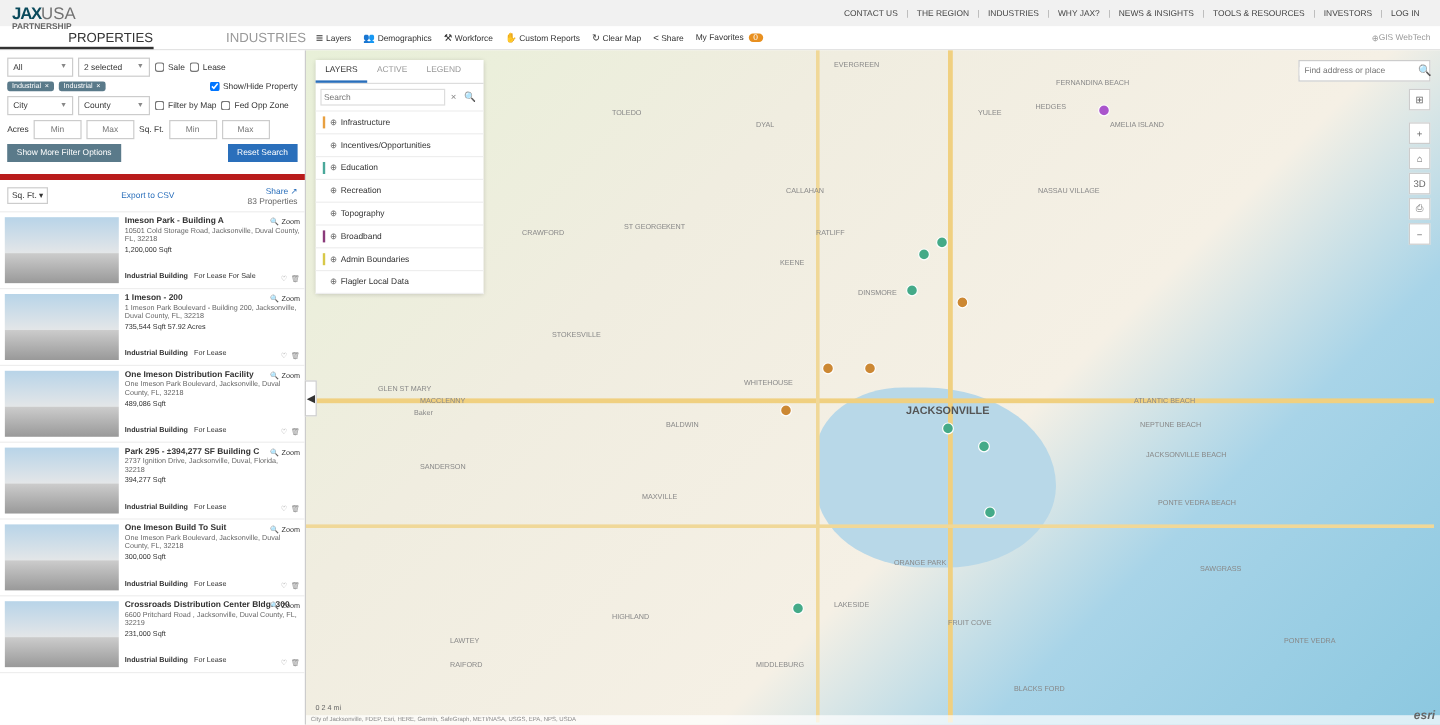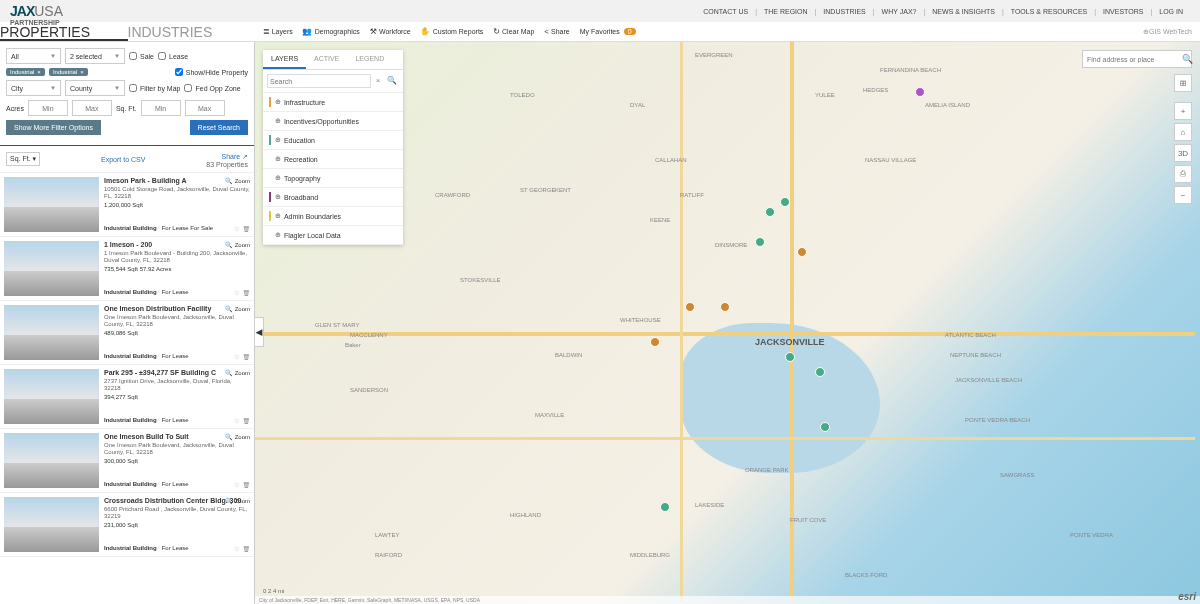--- a/index.html
+++ b/index.html
@@ -6,30 +6,30 @@
 body{font-size:10px;color:#333;overflow:hidden}
 .top-bar{height:22px;background:#f1f1f1;display:flex;justify-content:flex-end;align-items:center;padding:0 12px;font-size:7px;color:#444}
 .top-bar a{color:#444;text-decoration:none;margin:0 5px}
 .top-bar .sep{color:#aaa;margin:0 2px}
 .logo{position:absolute;top:3px;left:10px;font-weight:bold;font-size:14px;color:#0a4a5c}
 .logo .jax{color:#0a4a5c;letter-spacing:-1px}
 .logo .usa{color:#737373;font-weight:normal}
 .logo .part{display:block;font-size:7px;color:#666;letter-spacing:0}
 .main-tabs{height:20px;background:#fff;border-bottom:1px solid #ddd;display:flex}
 .main-tabs .left{width:255px;display:flex}
-.main-tabs .tab{flex:1;text-align:left;line-height:20px;font-size:14px;color:#999;border-bottom:2px solid transparent}
+.main-tabs .tab{flex:1;text-align:right;line-height:20px;font-size:11px;color:#999;border-bottom:2px solid transparent}
 .main-tabs .tab.active{color:#333;border-bottom-color:#333}
 .toolbar{flex:1;display:flex;align-items:center;padding:0 8px;font-size:7px}
 .toolbar .item{margin-right:10px;cursor:pointer}
 .toolbar .ico{font-size:8px;margin-right:2px}
 .toolbar .right{margin-left:auto;display:flex;align-items:center;color:#999}
 .badge{background:#e89020;color:#fff;border-radius:7px;padding:0 4px;font-size:7px;margin-left:2px}
 .content{display:flex;height:562px}
 .sidebar{width:255px;background:#fff;border-right:1px solid #ccc;display:flex;flex-direction:column}
-.filters{padding:6px;border-bottom:1px solid #b91c1c}
+.filters{padding:6px;border-bottom:5px solid #b91c1c}
 .row{display:flex;align-items:center;margin-bottom:4px;gap:4px}
 .sel{border:1px solid #ccc;padding:2px 4px;font-size:7px;height:16px;flex:1;display:flex;align-items:center;justify-content:space-between;background:#fff}
 .sel .arrow{font-size:6px;color:#888}
 .chk{display:flex;align-items:center;font-size:7px;gap:3px}
 .chk input{width:8px;height:8px}
 .pill{background:#5a7a8a;color:#fff;font-size:6px;padding:1px 4px;border-radius:2px;display:inline-flex;align-items:center}
 .pill .x{margin-left:3px;cursor:pointer}
 .inp{border:1px solid #ccc;height:16px;width:40px;font-size:7px;padding:0 3px;text-align:center}
 .lbl{font-size:7px}
 .btn{background:#5a7a8a;color:#fff;border:none;padding:4px 8px;font-size:7px;cursor:pointer}

